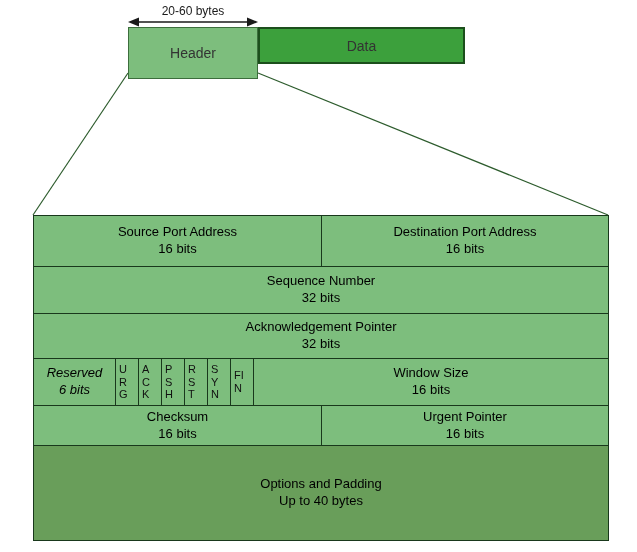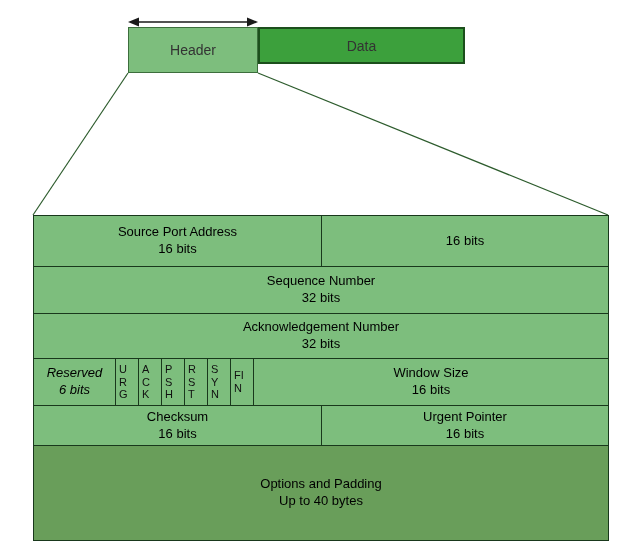--- a/index.html
+++ b/index.html
@@ -11,21 +11,21 @@
     overflow:hidden;
   }
   
   .topbox{
     position:absolute;
     display:flex;align-items:center;justify-content:center;
     box-sizing:border-box;
     font-size:14px;color:#333333;
   }
   #header-box{
-    left:128px;top:27px;width:130px;height:46px;
+    left:128px;top:27px;width:130px;height:52px;
     background:#7dbe7d;border:1px solid #3c6e3c;
   }
   #data-box{
     left:258px;top:27px;width:207px;height:37px;
     background:#3ca03c;border:2px solid #1c4f1c;
     color:#333333;
   }
   #arrow-label{
     position:absolute;left:128px;top:4px;width:130px;
     text-align:center;font-size:12px;color:#1a1a1a;
@@ -81,20 +81,21 @@
   #row-seq{height:47px;}
   #row-ack{height:45px;}
   #row-flags{height:47px;}
   #row-checksum{height:40px;}
 </style>
 </head>
 <body>
 
 <div id="canvas">
 
+  <div id="arrow-label">20-60 bytes</div>
 
   <svg id="overlay" viewBox="0 0 637 552" xmlns="http://www.w3.org/2000/svg">
 
     <g>
       <line x1="136" y1="22" x2="250" y2="22" stroke="#1a1a1a" stroke-width="1.3"></line>
       <polygon points="128,22 139,17.5 139,26.5" fill="#1a1a1a"></polygon>
       <polygon points="258,22 247,17.5 247,26.5" fill="#1a1a1a"></polygon>
     </g>
 
     <line x1="128" y1="73" x2="33" y2="215" stroke="#2d5c2d" stroke-width="1.2"></line>
@@ -109,34 +110,35 @@
   </div>
 
   <div id="tcp-table">
 
     <div class="trow" id="row-srcdst">
       <div class="tcell half">
         <span>Source Port Address</span>
         <span>16 bits</span>
       </div>
       <div class="tcell half">
+        <span>Destination Port Address</span>
         <span>16 bits</span>
       </div>
     </div>
 
     <div class="trow" id="row-seq">
       <div class="tcell full">
         <span>Sequence Number</span>
         <span>32 bits</span>
       </div>
     </div>
 
     <div class="trow" id="row-ack">
       <div class="tcell full">
-        <span>Acknowledgement Number</span>
+        <span>Acknowledgement Pointer</span>
         <span>32 bits</span>
       </div>
     </div>
 
     <div class="trow" id="row-flags">
       <div class="tcell w-reserved">
         <span>Reserved</span>
         <span>6 bits</span>
       </div>
       <div class="tcell flag-cell">

